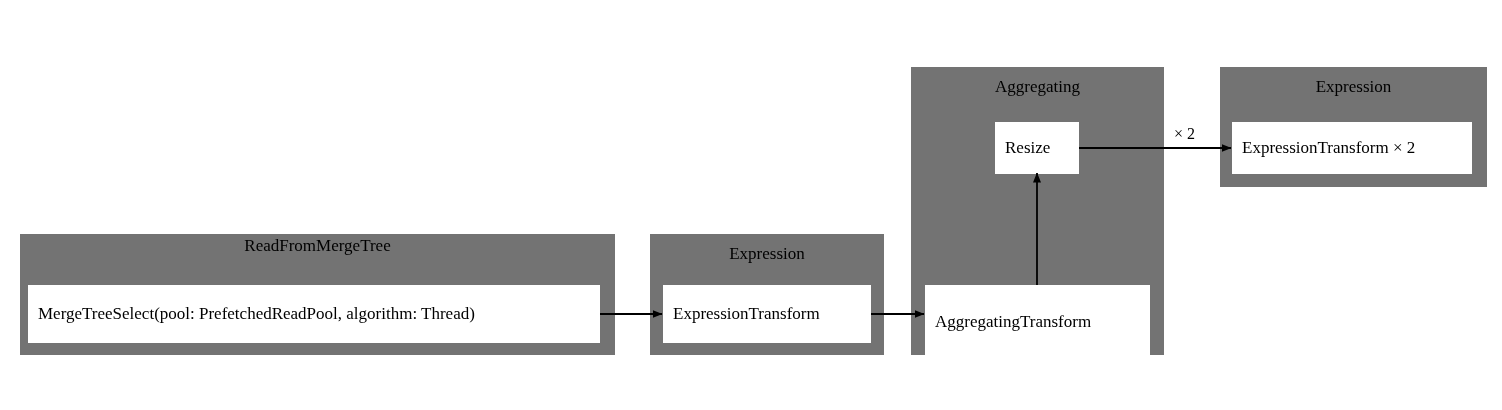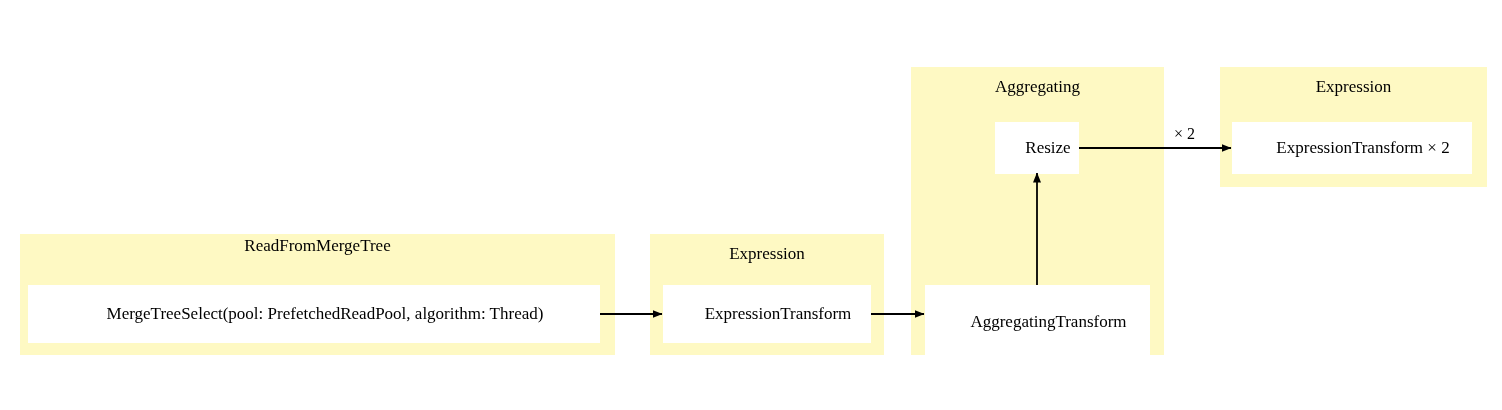--- a/index.html
+++ b/index.html
@@ -14,43 +14,41 @@
   #canvas {
     position: relative;
     width: 1502px;
     height: 410px;
     background: #ffffff;
     overflow: hidden;
   }
   
   .cluster {
     position: absolute;
-    background: #fef9c3;
+    background: #737373;
     box-sizing: border-box;
     font-family: Liberation Serif, serif;
   }
   .cluster-label {
     position: absolute;
     left: 0;
     right: 0;
     text-align: center;
     font-size: 17px;
     line-height: 20px;
     color: #000000;
     white-space: nowrap;
   }
   
   .node {
     position: absolute;
     background: #ffffff;
     box-sizing: border-box;
     display: flex;
     align-items: center;
-    justify-content: center;
-    padding-left: 22px;
   }
   .node-label {
     font-size: 17px;
     line-height: 20px;
     color: #000000;
     white-space: nowrap;
     padding: 0 10px;
   }
   
   .edge-layer {

